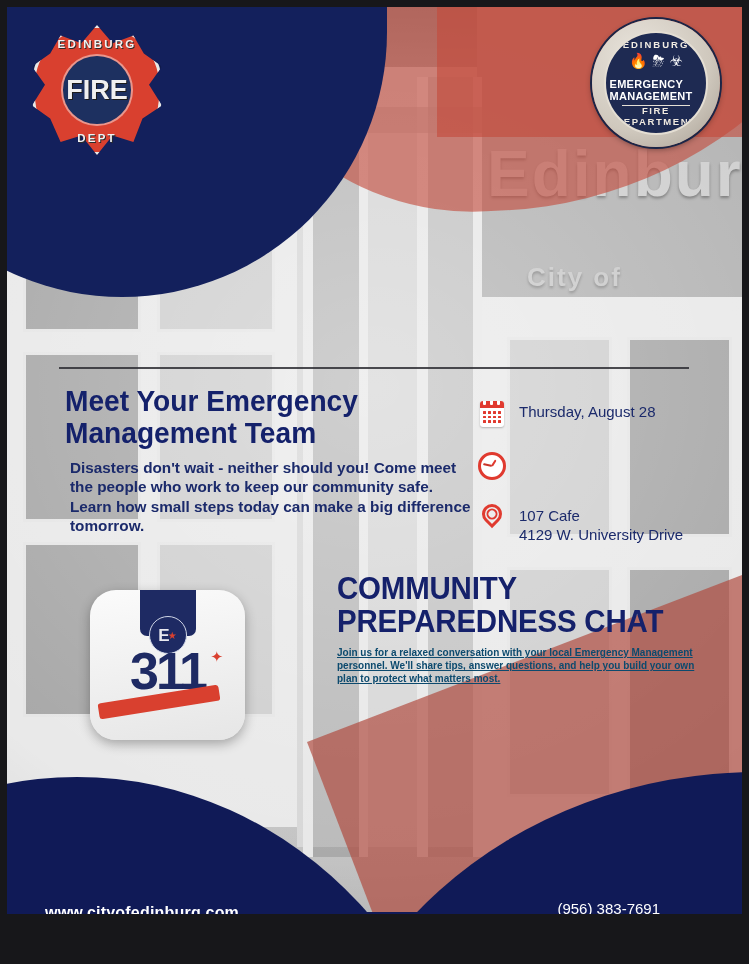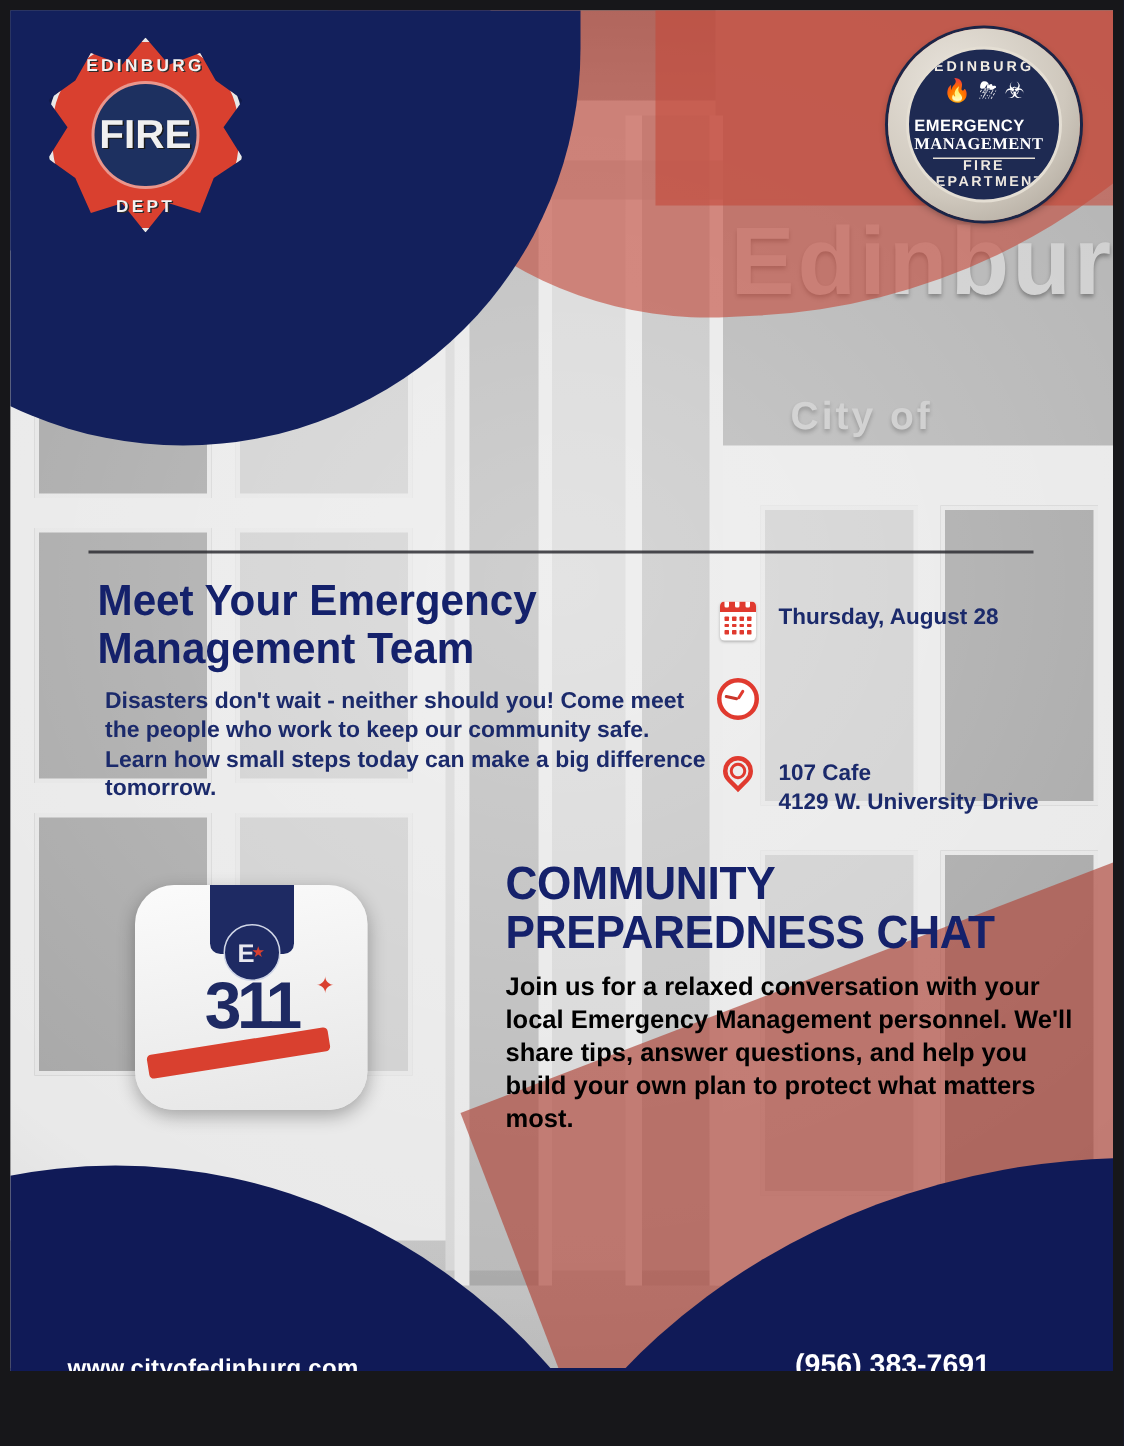--- a/index.html
+++ b/index.html
@@ -163,21 +163,21 @@
   }
   .meet p{
     margin:8px 5px 0;color:#1b2a6b;font-weight:700;font-size:15.3px;line-height:1.27;
     width:405px;
   }
 
   
   .details{position:absolute;left:470px;top:392px;width:250px;}
   .drow{display:flex;align-items:flex-start;gap:12px;margin-bottom:22px;}
   .drow .txt{
-    color:#1b2a6b;font-weight:700;font-size:15px;line-height:1.24;white-space:nowrap;
+    color:#1b2a6b;font-weight:400;font-size:15px;line-height:1.24;white-space:nowrap;
     padding-top:4px;
   }
   .ico{width:30px;height:30px;flex:0 0 30px;position:relative;}
   
   .cal{position:absolute;inset:2px 3px;background:#fff;border-radius:3px;
        box-shadow:0 1px 2px rgba(0,0,0,.25);overflow:hidden;}
   .cal .bar{position:absolute;left:0;right:0;top:0;height:7px;background:#e03a2f;}
   .cal .pegs{position:absolute;left:3px;top:-2px;display:flex;gap:4px;}
   .cal .pegs i{width:3px;height:6px;background:#fff;display:block;border-radius:1px;}
   .cal .grid{position:absolute;left:3px;right:3px;top:10px;display:grid;
@@ -196,21 +196,21 @@
     transform:translate(-50%,-50%);border:2.5px solid #e03a2f;border-radius:50%;}
 
   
   .chat{position:absolute;left:330px;top:565px;width:380px;}
   .chat h2{
     margin:0;color:#15216b;font-weight:800;font-size:31px;line-height:1.07;
     font-family:"Liberation Sans Narrow","Liberation Sans",sans-serif;
     transform:scaleX(.95);transform-origin:left center;letter-spacing:-.2px;
   }
   .chat p{
-    margin:9px 0 0;color:#000000;font-weight:700;font-size:17px;line-height:1.29;
+    margin:9px 0 0;color:#0c4a6e;font-weight:700;font-size:10px;line-height:1.29;text-decoration:underline;
   }
 
   
   .app311{
     position:absolute;left:83px;top:583px;width:155px;height:150px;
     background:linear-gradient(170deg,#fbfbfb,#e6e6e6);border-radius:26px;
     box-shadow:0 4px 12px rgba(0,0,0,.30);overflow:hidden;
   }
   .seal-badge{
     position:absolute;left:50%;top:-16px;transform:translateX(-50%);
@@ -218,21 +218,21 @@
   }
   .seal-circ{
     position:absolute;left:50%;top:26px;transform:translateX(-50%);
     width:38px;height:38px;border-radius:50%;background:#1e2a63;
     border:1.5px solid #cfd5e6;display:flex;align-items:center;justify-content:center;
   }
   .seal-e{color:#e8e8ef;font-weight:800;font-size:17px;line-height:1;letter-spacing:-1px;}
   .seal-star{color:#d9402f;font-size:10px;margin-left:-1px;}
   .num311{
     position:absolute;left:0;right:0;top:50px;text-align:center;
-    font-weight:800;font-size:44px;line-height:62px;letter-spacing:-3px;
+    font-weight:800;font-size:52px;line-height:62px;letter-spacing:-3px;
     font-family:"Liberation Sans Narrow","Liberation Sans",sans-serif;
   }
   .num311 .a{color:#1e2a63;}
   .num311 .b{color:#1e2a63;}
   .swoosh{
     position:absolute;left:8px;top:104px;width:122px;height:16px;background:#d9402f;
     transform:rotate(-9deg);border-radius:3px;
   }
   .redstar{position:absolute;right:22px;top:58px;color:#d9402f;font-size:15px;}
   .hibar{
@@ -241,21 +241,21 @@
     border-radius:26px 26px 0 0;
   }
   .hibar span{color:#fff;font-weight:800;font-size:15px;letter-spacing:1px;}
 
   
   .f-url{
     position:absolute;left:38px;top:897px;color:#fff;font-weight:800;font-size:16px;
     letter-spacing:.2px;
   }
   .f-tel{
-    position:absolute;right:82px;top:893px;color:#fff;font-weight:700;font-size:19px;
+    position:absolute;right:82px;top:893px;color:#fff;font-weight:400;font-size:15px;
   }
 </style>
 </head>
 <body>
 
 <div class="stage">
   <div class="canvas">
 
     <div class="photo">
       <div class="sky"></div>
@@ -313,21 +313,21 @@
     <div class="em-seal">
       <div class="em-ring"></div>
       <div class="em-core">
         <div class="em-top">EDINBURG</div>
         <div class="em-icons">
           <span>🔥</span>
           <span>⛈</span>
           <span>☣</span>
         </div>
         <div class="em-band">EMERGENCY</div>
-        <div class="em-band" style="top:58px;font-family:Liberation Serif, serif;">MANAGEMENT</div>
+        <div class="em-band" style="top:58px;">MANAGEMENT</div>
         <div class="em-rule"></div>
         <div class="em-bot">FIRE DEPARTMENT</div>
       </div>
     </div>
 
     <div class="rule"></div>
 
     <div class="meet">
       <h2>Meet Your Emergency Management Team</h2>
       <p>Disasters don't wait - neither should you! Come meet the people who work to keep our community safe. Learn how small steps today can make a big difference tomorrow.</p>

